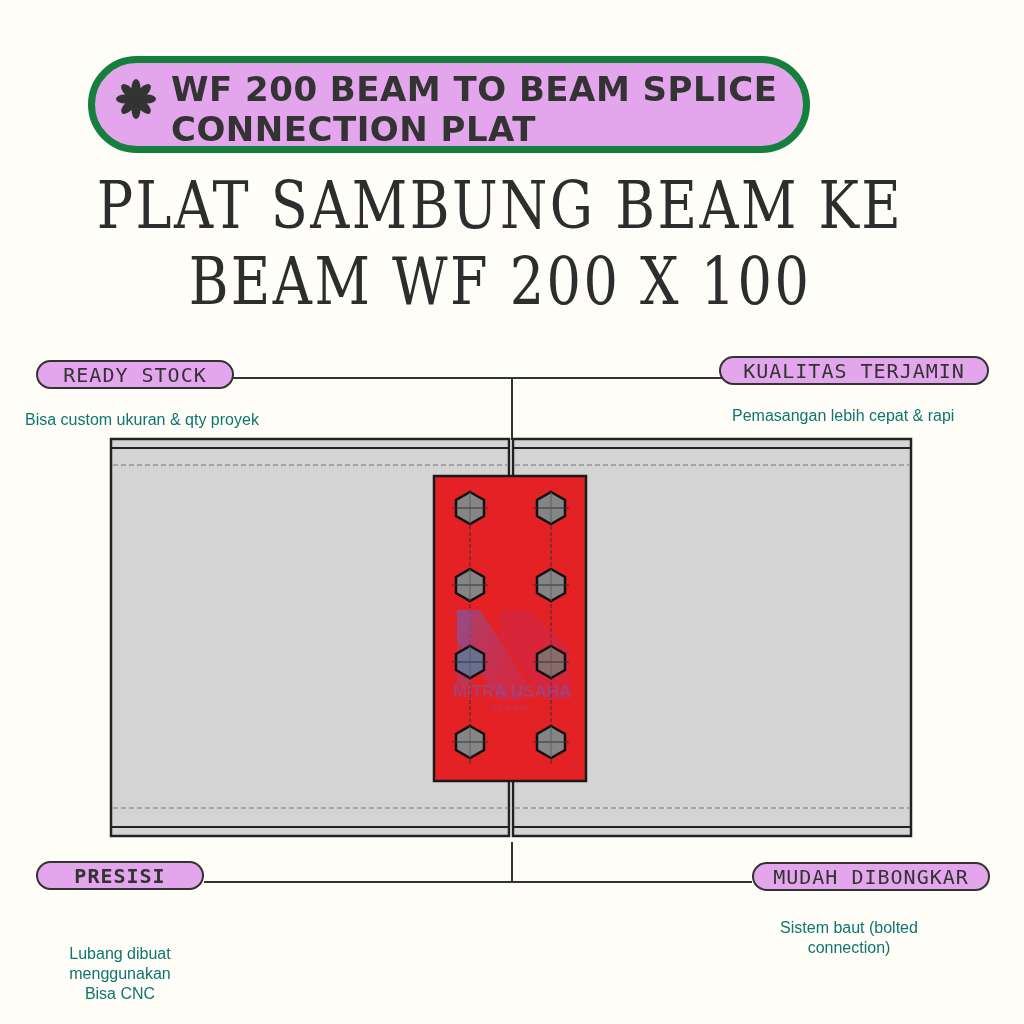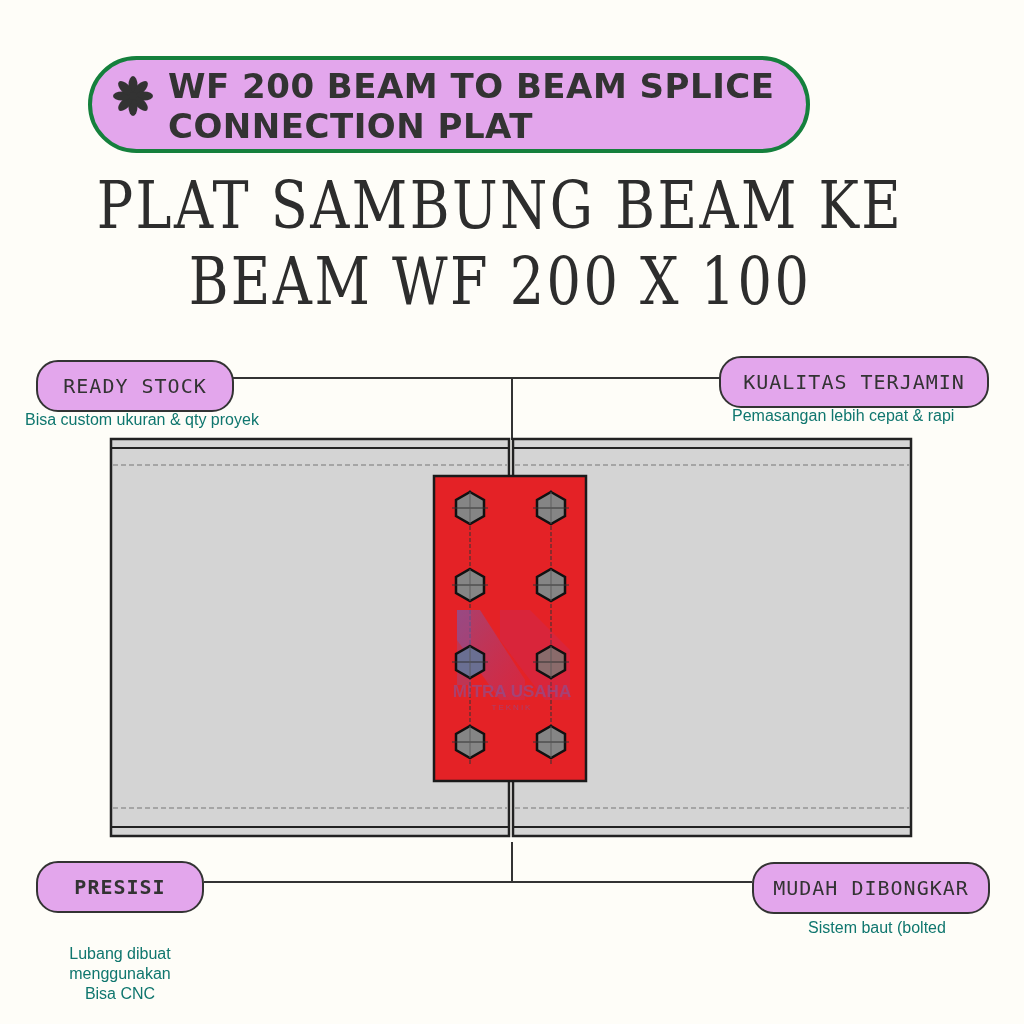--- a/index.html
+++ b/index.html
@@ -9,21 +9,21 @@
       position: relative;
       overflow: hidden;
       font-family: "Liberation Sans", sans-serif;
       color: #3a3a3a;
     }
     .title-pill {
       position: absolute;
       left: 88px; top: 56px;
       width: 722px; height: 97px;
       background: #e3a6ec;
-      border: 4px solid #15803d;
+      border: 7px solid #15803d;
       border-radius: 49px;
     }
     .title-icon {
       position: absolute;
       left: 20px; top: 15px;
       width: 42px; height: 42px;
     }
     .title-text {
       position: absolute;
       left: 76px; top: 6px;
@@ -44,21 +44,21 @@
       font-size: 66px;
       line-height: 76px;
       letter-spacing: 3px;
       color: #2d2d2d;
       transform: scaleX(0.82);
       transform-origin: 500px 0;
     }
     .subtitle .line { display: block; white-space: nowrap; }
     .feature-pill {
       position: absolute;
-      height: 52px;
+      height: 29px;
       background: #e3a6ec;
       border: 2px solid #333;
       border-radius: 22px;
       font-family: "DejaVu Sans Mono", monospace;
       font-size: 20px;
       letter-spacing: 1px;
       color: #333;
       display: flex; align-items: center; justify-content: center;
       white-space: nowrap;
     }
@@ -197,15 +197,16 @@
 <div class="feature-desc" style="left:732px; top:406px;">Pemasangan lebih cepat &amp; rapi</div>
 
 <div class="feature-pill" style="left:36px; top:861px; width:168px;font-weight:bold;">PRESISI</div>
 <div class="feature-desc" style="left:36px; top:944px; width:168px;">
   <div>Lubang dibuat</div>
   <div>menggunakan</div>
   <div>Bisa CNC</div>
 </div>
 
 <div class="feature-pill" style="left:752px; top:862px; width:238px;">MUDAH DIBONGKAR</div>
-<div class="feature-desc" style="left:752px; top:918px; width:250px;">
+<div class="feature-desc" style="left:724px; top:918px; width:250px;">
   <div>Sistem baut (bolted</div>
+  <div>connection)</div>
 </div>
 
 </body></html>

